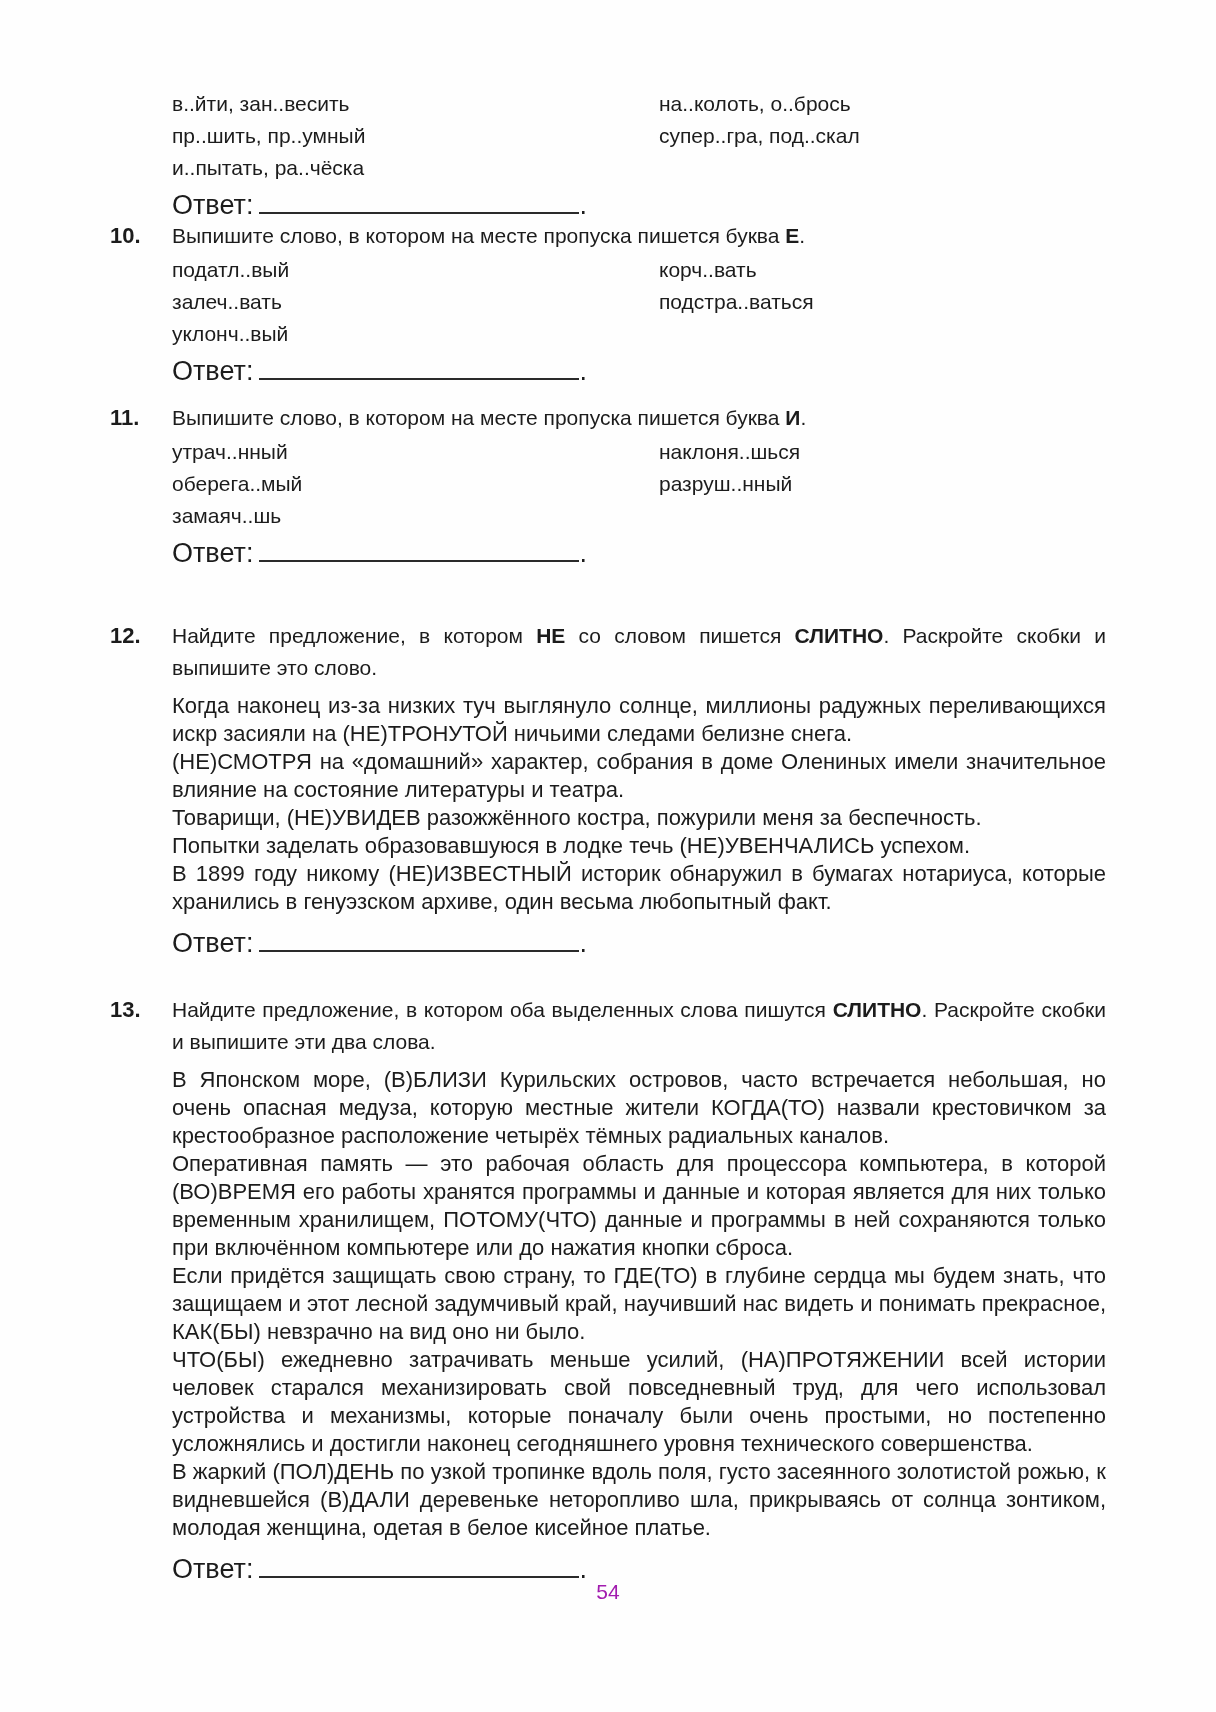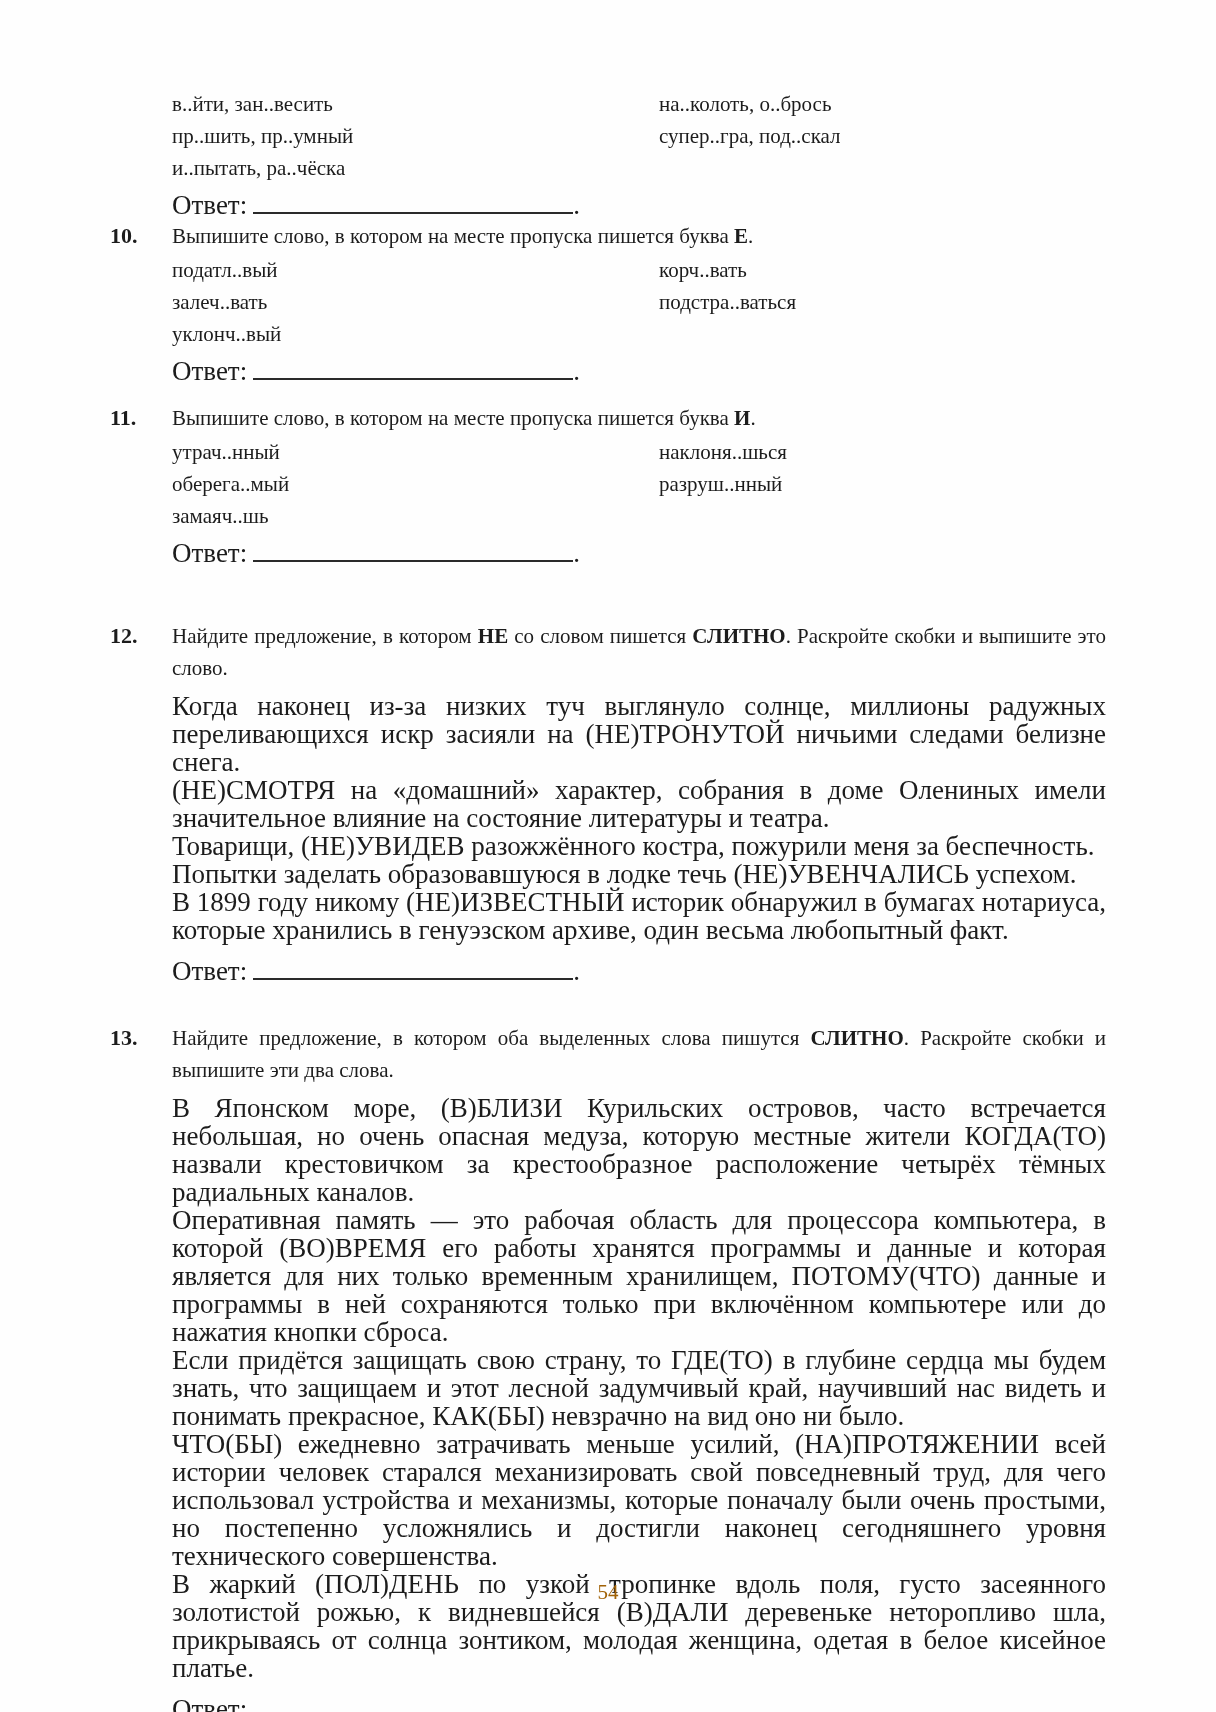--- a/index.html
+++ b/index.html
@@ -1,50 +1,50 @@
 <!DOCTYPE html>
 <html><head>
 <meta charset="utf-8">
 <style>
   html,body { margin:0; padding:0; background:#ffffff; }
   .page {
     position:relative; width:1216px; height:1712px;
     background:#fefefe; overflow:hidden;
-    font-family:Liberation Serif, serif;
+    font-family:Liberation Sans, sans-serif;
     color:#1c1c1c;
   }
   .content { position:absolute; left:110px; top:86px; width:996px; }
   .q-row { display:flex; align-items:flex-start; }
   .q-num {
     flex:0 0 62px; width:62px; font-weight:bold;
     font-size:22px; line-height:32px;
   }
   .q-body { flex:1 1 auto; min-width:0; }
   .prompt {
     margin:0; font-size:21px; line-height:32px; text-align:justify;
   }
   .prompt b { font-weight:bold; }
   .words-grid { display:grid; grid-template-columns:487px 1fr; margin-top:2px; }
   .word-line { font-size:21px; line-height:32px; white-space:nowrap; }
   .options { margin-top:8px; }
-  .options p { margin:0; font-size:27px; line-height:28px; text-align:justify; }
+  .options p { margin:0; font-size:22px; line-height:28px; text-align:justify; }
   .answer-row { margin-top:6px; font-size:27px; line-height:30px; white-space:nowrap; }
   .answer-row.after-options { margin-top:12px; }
   .answer-blank {
     display:inline-block; width:320px; height:20px;
     border-bottom:2px solid #2a2a2a; margin-left:6px;
     vertical-align:baseline;
   }
   .block-q10 { margin-top:0; }
   .block-q11 { margin-top:16px; }
   .block-q12 { margin-top:52px; }
   .block-q13 { margin-top:36px; }
   .page-num {
     position:absolute; left:0; right:0; top:1580px;
-    text-align:center; font-size:21px; color:#a16207;
+    text-align:center; font-size:21px; color:#a21caf;
   }
 </style>
 </head>
 <body>
 
 <div class="page">
   <div class="content">
 
     <section class="block">
       <div class="q-row">

